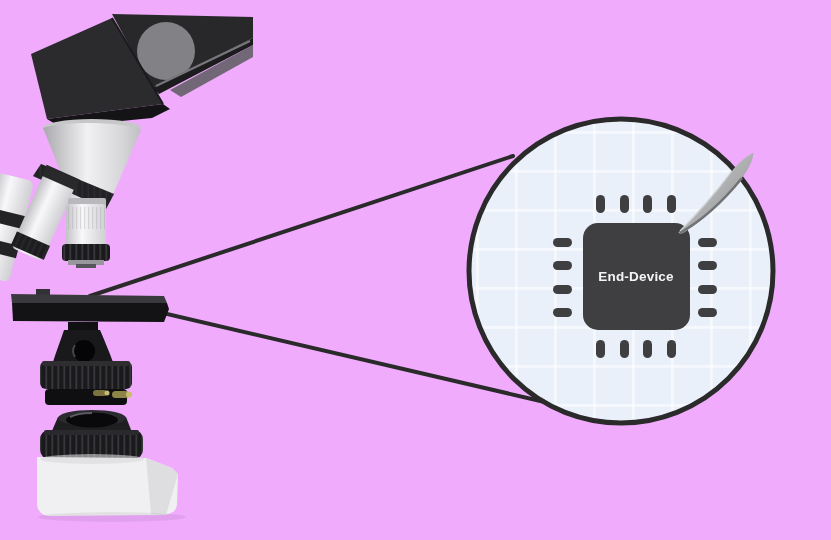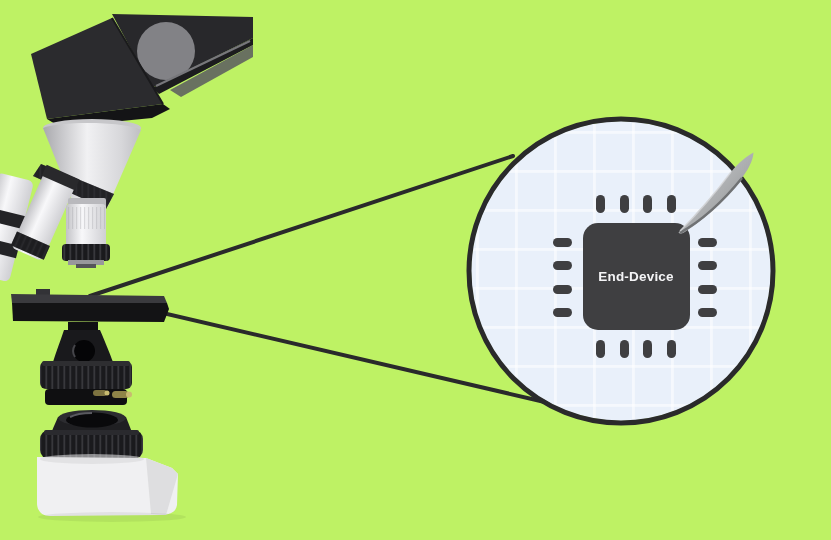--- a/index.html
+++ b/index.html
@@ -1,19 +1,19 @@
 <!DOCTYPE html>
 <html><head>
 <meta charset="utf-8">
 <style>
   html,body{margin:0;padding:0;background:#ffffff;}
   .figure-canvas{
     position:relative;
     width:831px;height:540px;
-    background:#bef264;
+    background:#f0abfc;
     overflow:hidden;
     font-family:"Liberation Sans", sans-serif;
   }
   .figure-canvas svg{position:absolute;left:0;top:0;}
   text.chip-label{
     font-family:"Liberation Sans","DejaVu Sans",sans-serif;
     font-weight:bold;
     letter-spacing:.2px;
   }
 </style>

